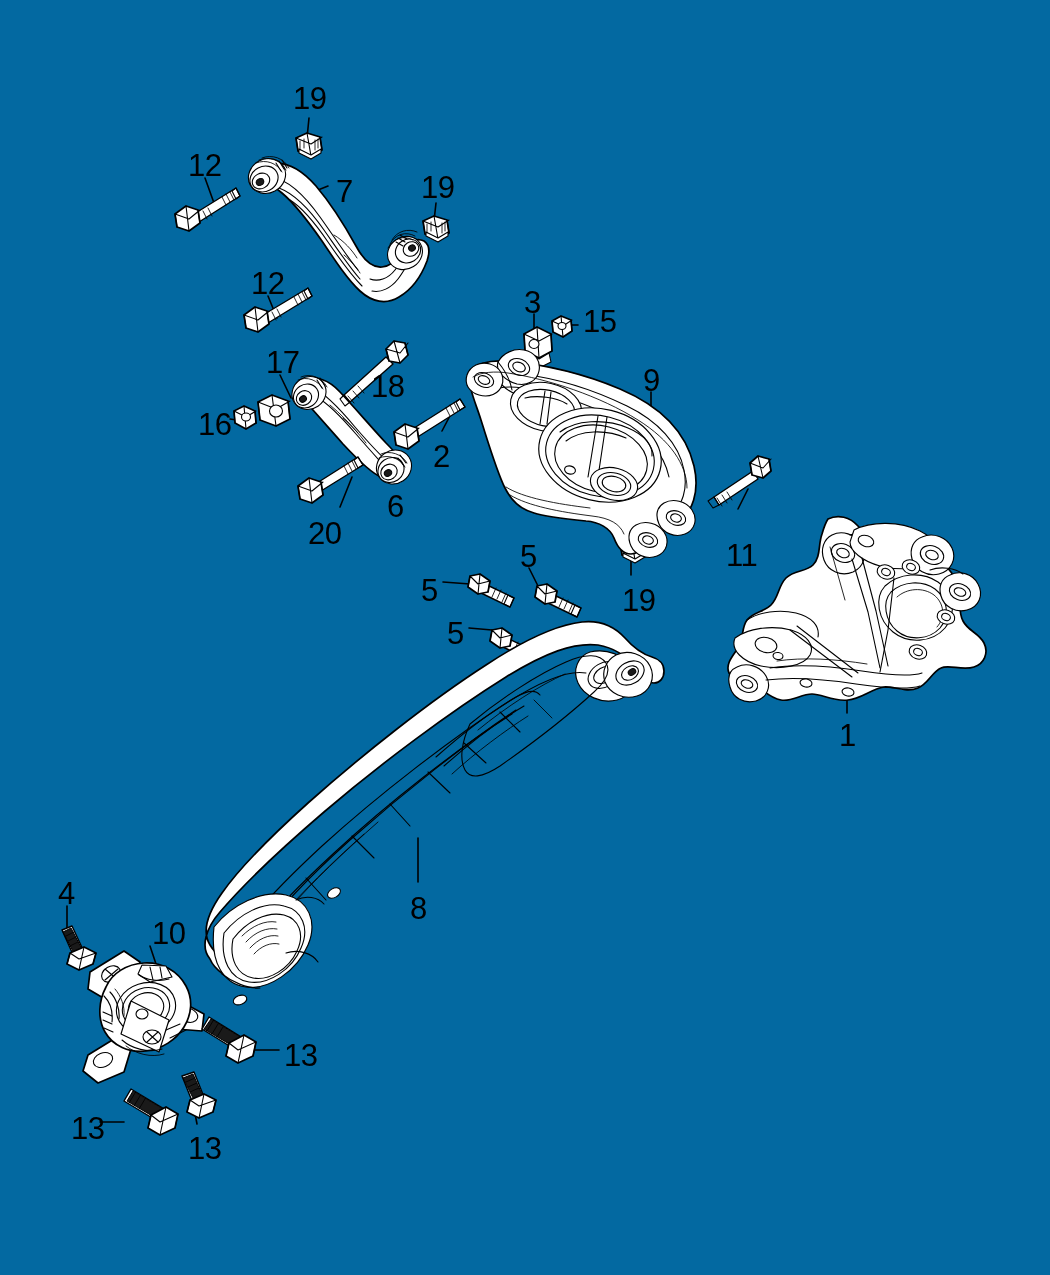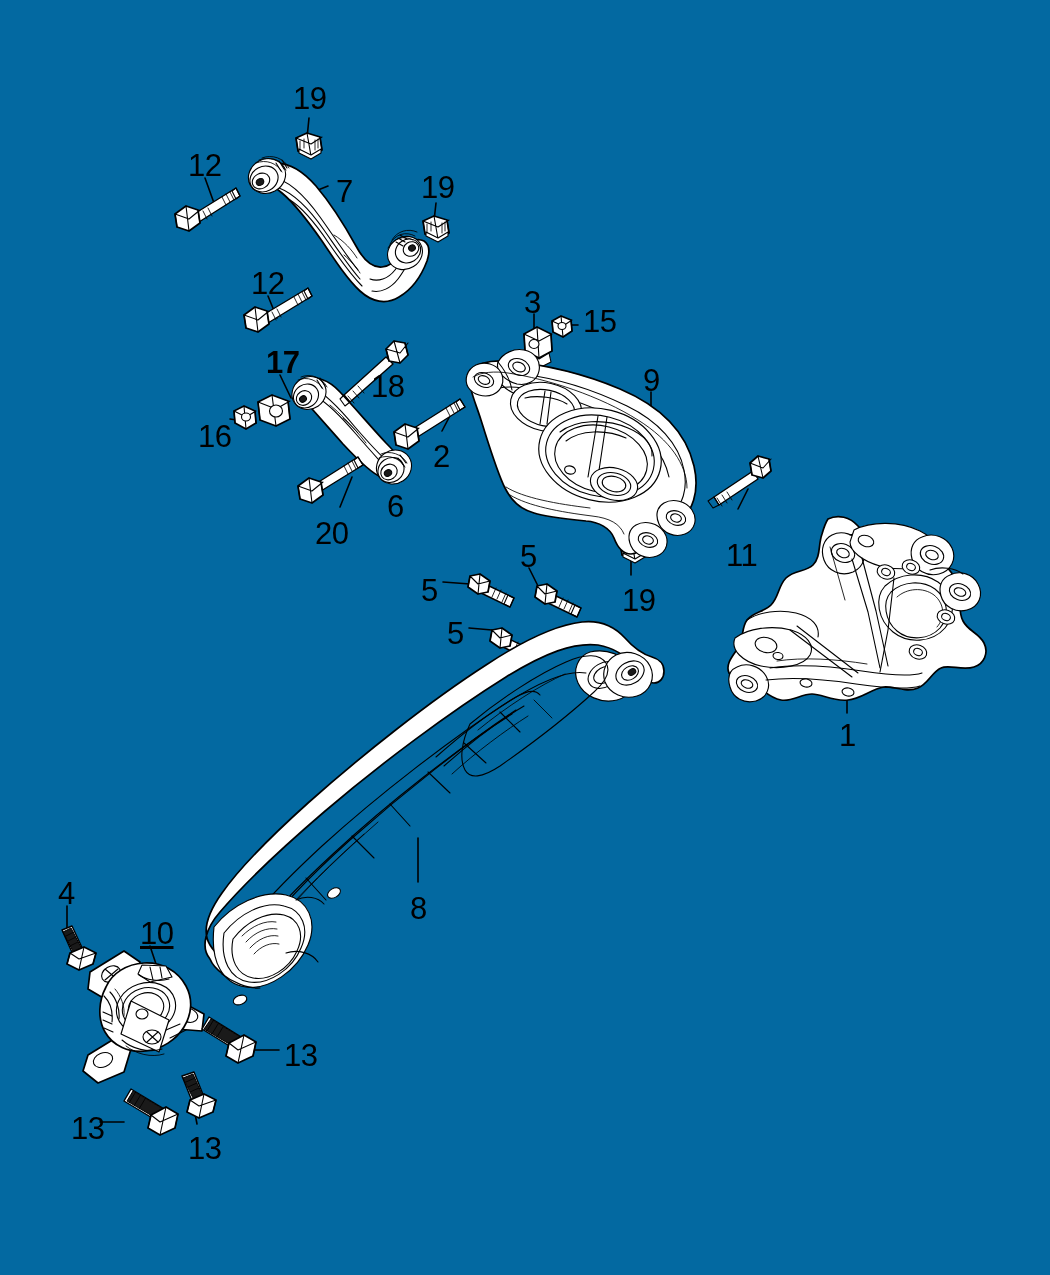--- a/index.html
+++ b/index.html
@@ -573,34 +573,34 @@
   </svg>
 
   <div id="callout-layer">
     <span class="callout" style="left:293px;top:83px;">19</span>
     <span class="callout" style="left:188px;top:150px;">12</span>
     <span class="callout" style="left:336px;top:176px;">7</span>
     <span class="callout" style="left:421px;top:172px;">19</span>
     <span class="callout" style="left:251px;top:268px;">12</span>
     <span class="callout" style="left:524px;top:287px;">3</span>
     <span class="callout" style="left:583px;top:306px;">15</span>
-    <span class="callout" style="left:266px;top:347px;font-weight:bold;">17</span>
+    <span class="callout" style="left:266px;top:347px;">17</span>
     <span class="callout" style="left:371px;top:371px;text-align:center;">18</span>
     <span class="callout" style="left:643px;top:365px;">9</span>
-    <span class="callout" style="left:198px;top:421px;">16</span>
+    <span class="callout" style="left:198px;top:409px;">16</span>
     <span class="callout" style="left:433px;top:441px;">2</span>
     <span class="callout" style="left:726px;top:540px;">11</span>
     <span class="callout" style="left:387px;top:491px;">6</span>
-    <span class="callout" style="left:315px;top:518px;">20</span>
+    <span class="callout" style="left:308px;top:518px;">20</span>
     <span class="callout" style="left:520px;top:541px;">5</span>
     <span class="callout" style="left:421px;top:575px;">5</span>
     <span class="callout" style="left:622px;top:585px;">19</span>
     <span class="callout" style="left:447px;top:618px;">5</span>
     <span class="callout" style="left:839px;top:720px;">1</span>
     <span class="callout" style="left:410px;top:893px;">8</span>
     <span class="callout" style="left:58px;top:878px;">4</span>
-    <span class="callout" style="left:140px;top:918px;text-decoration:underline;">10</span>
+    <span class="callout" style="left:152px;top:918px;">10</span>
     <span class="callout" style="left:284px;top:1040px;">13</span>
     <span class="callout" style="left:71px;top:1113px;">13</span>
     <span class="callout" style="left:188px;top:1133px;">13</span>
   </div>
 
 </div>
 
 </body></html>

